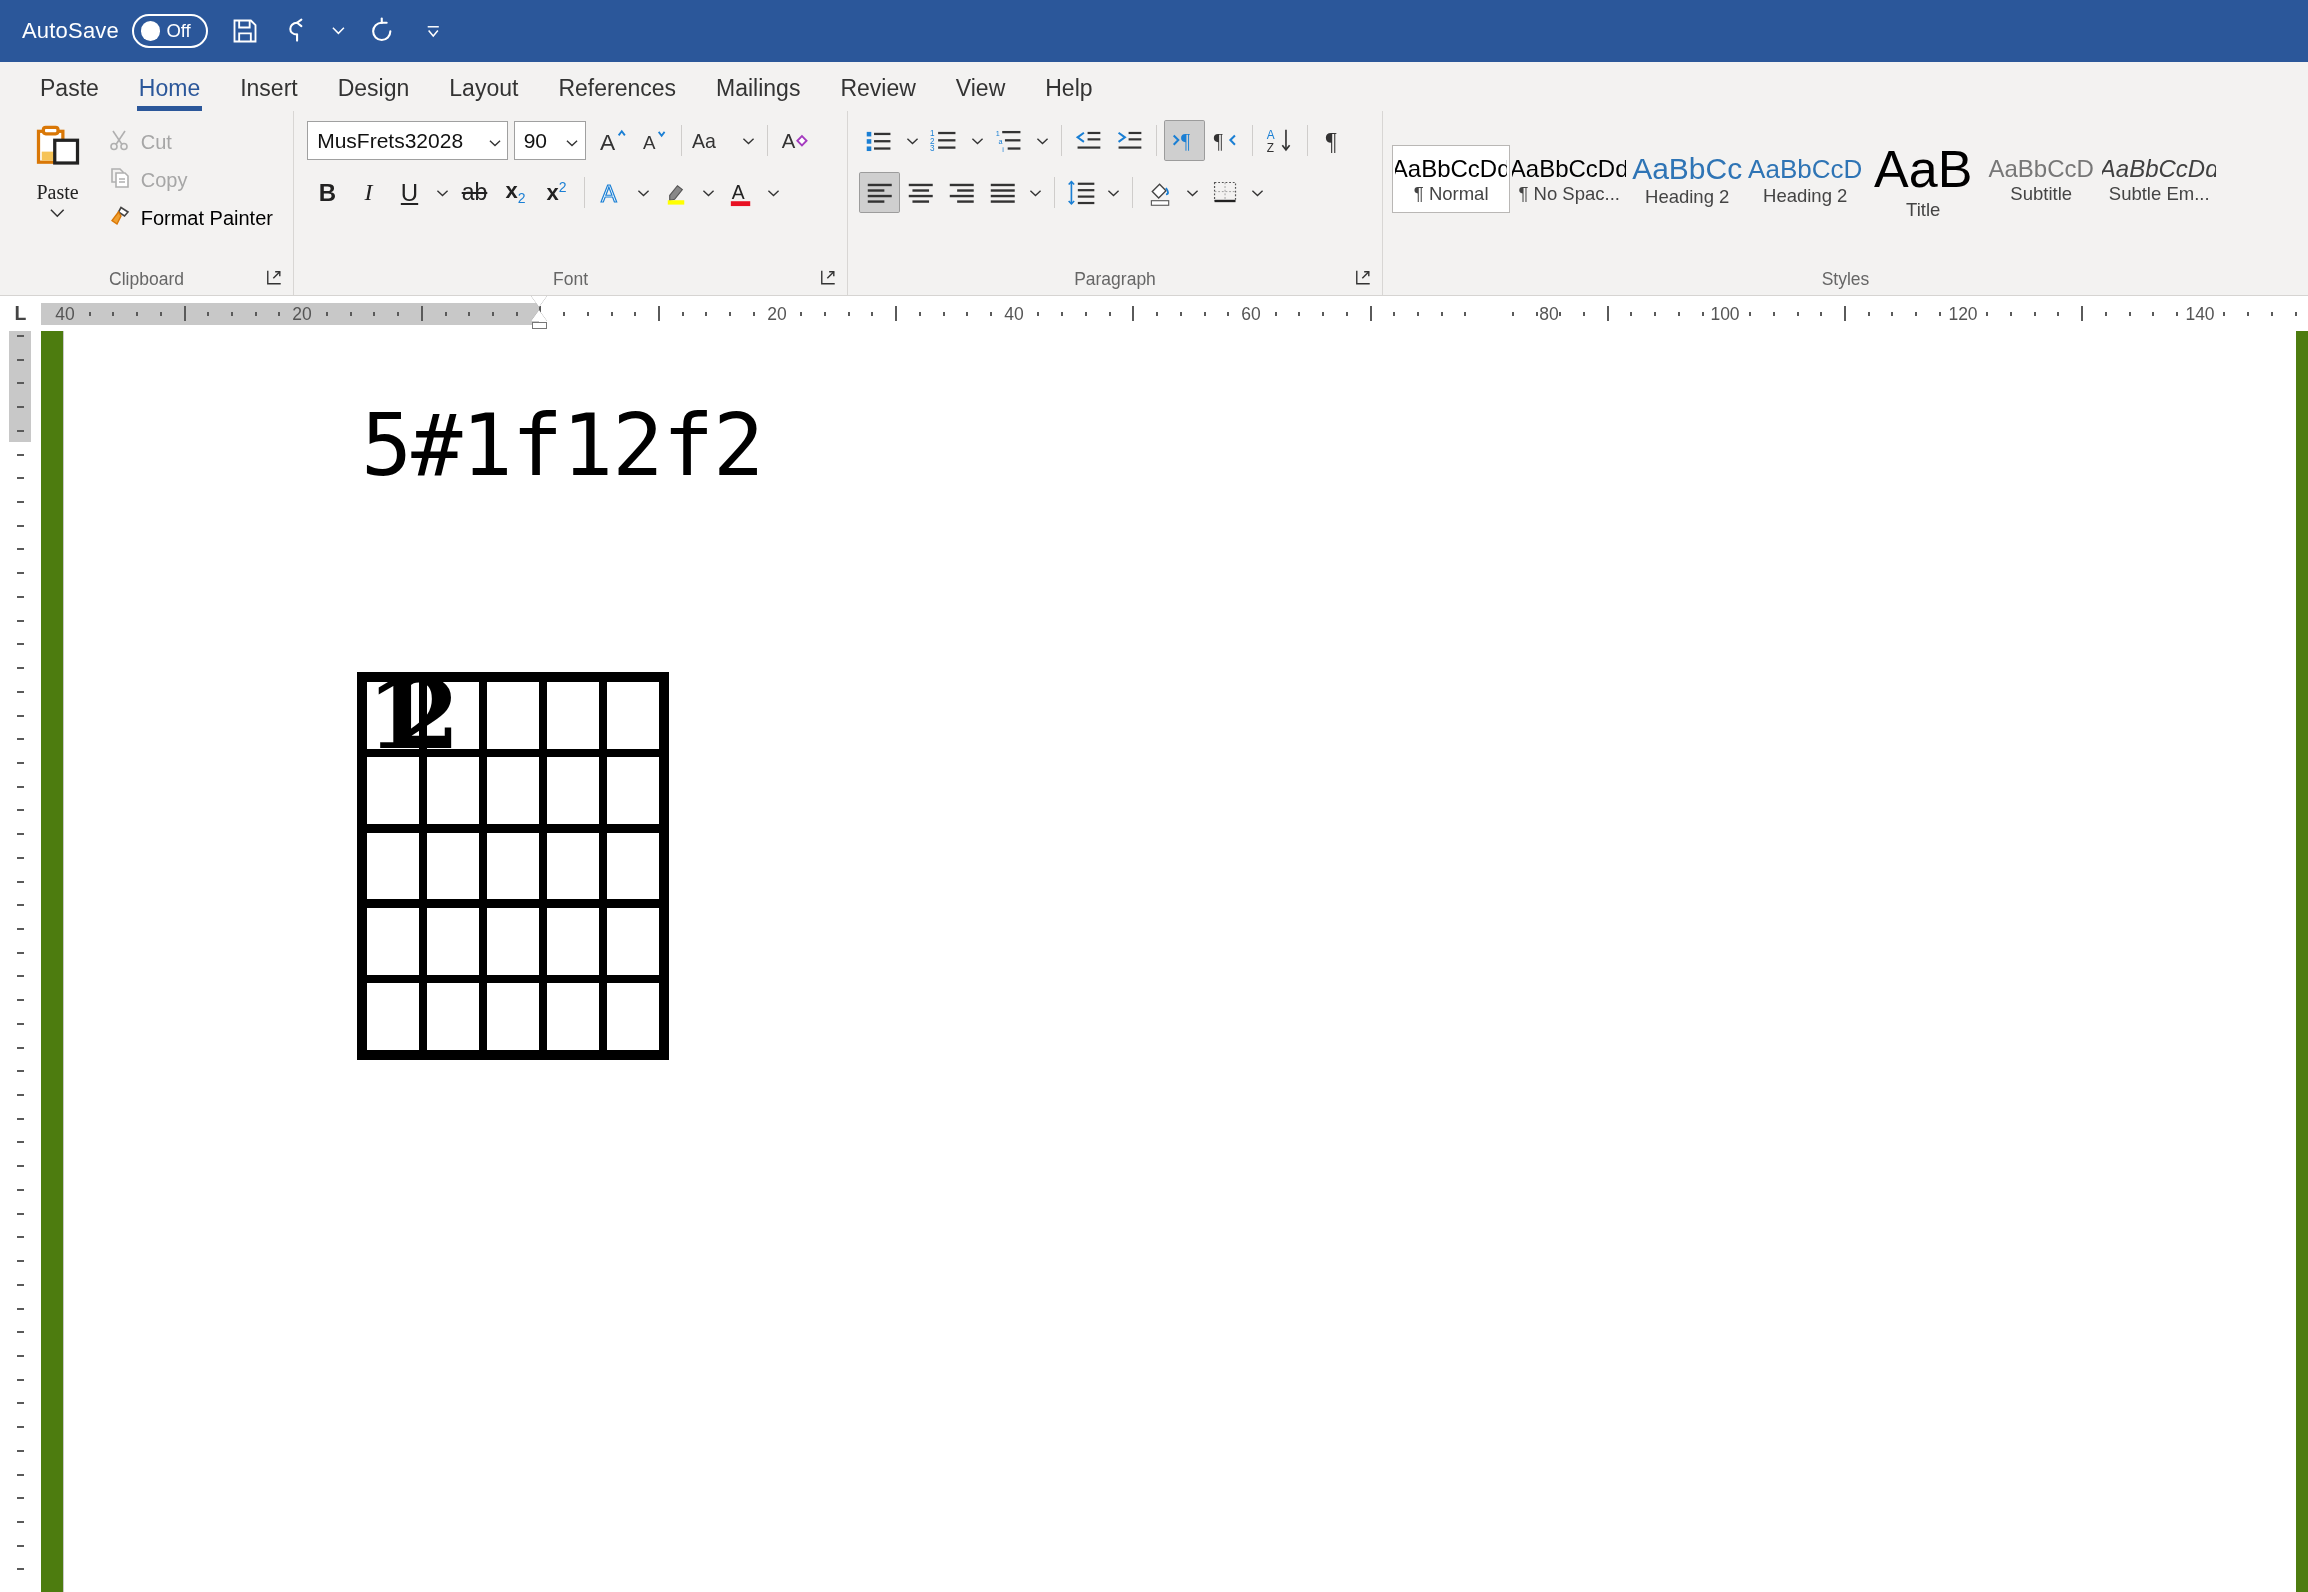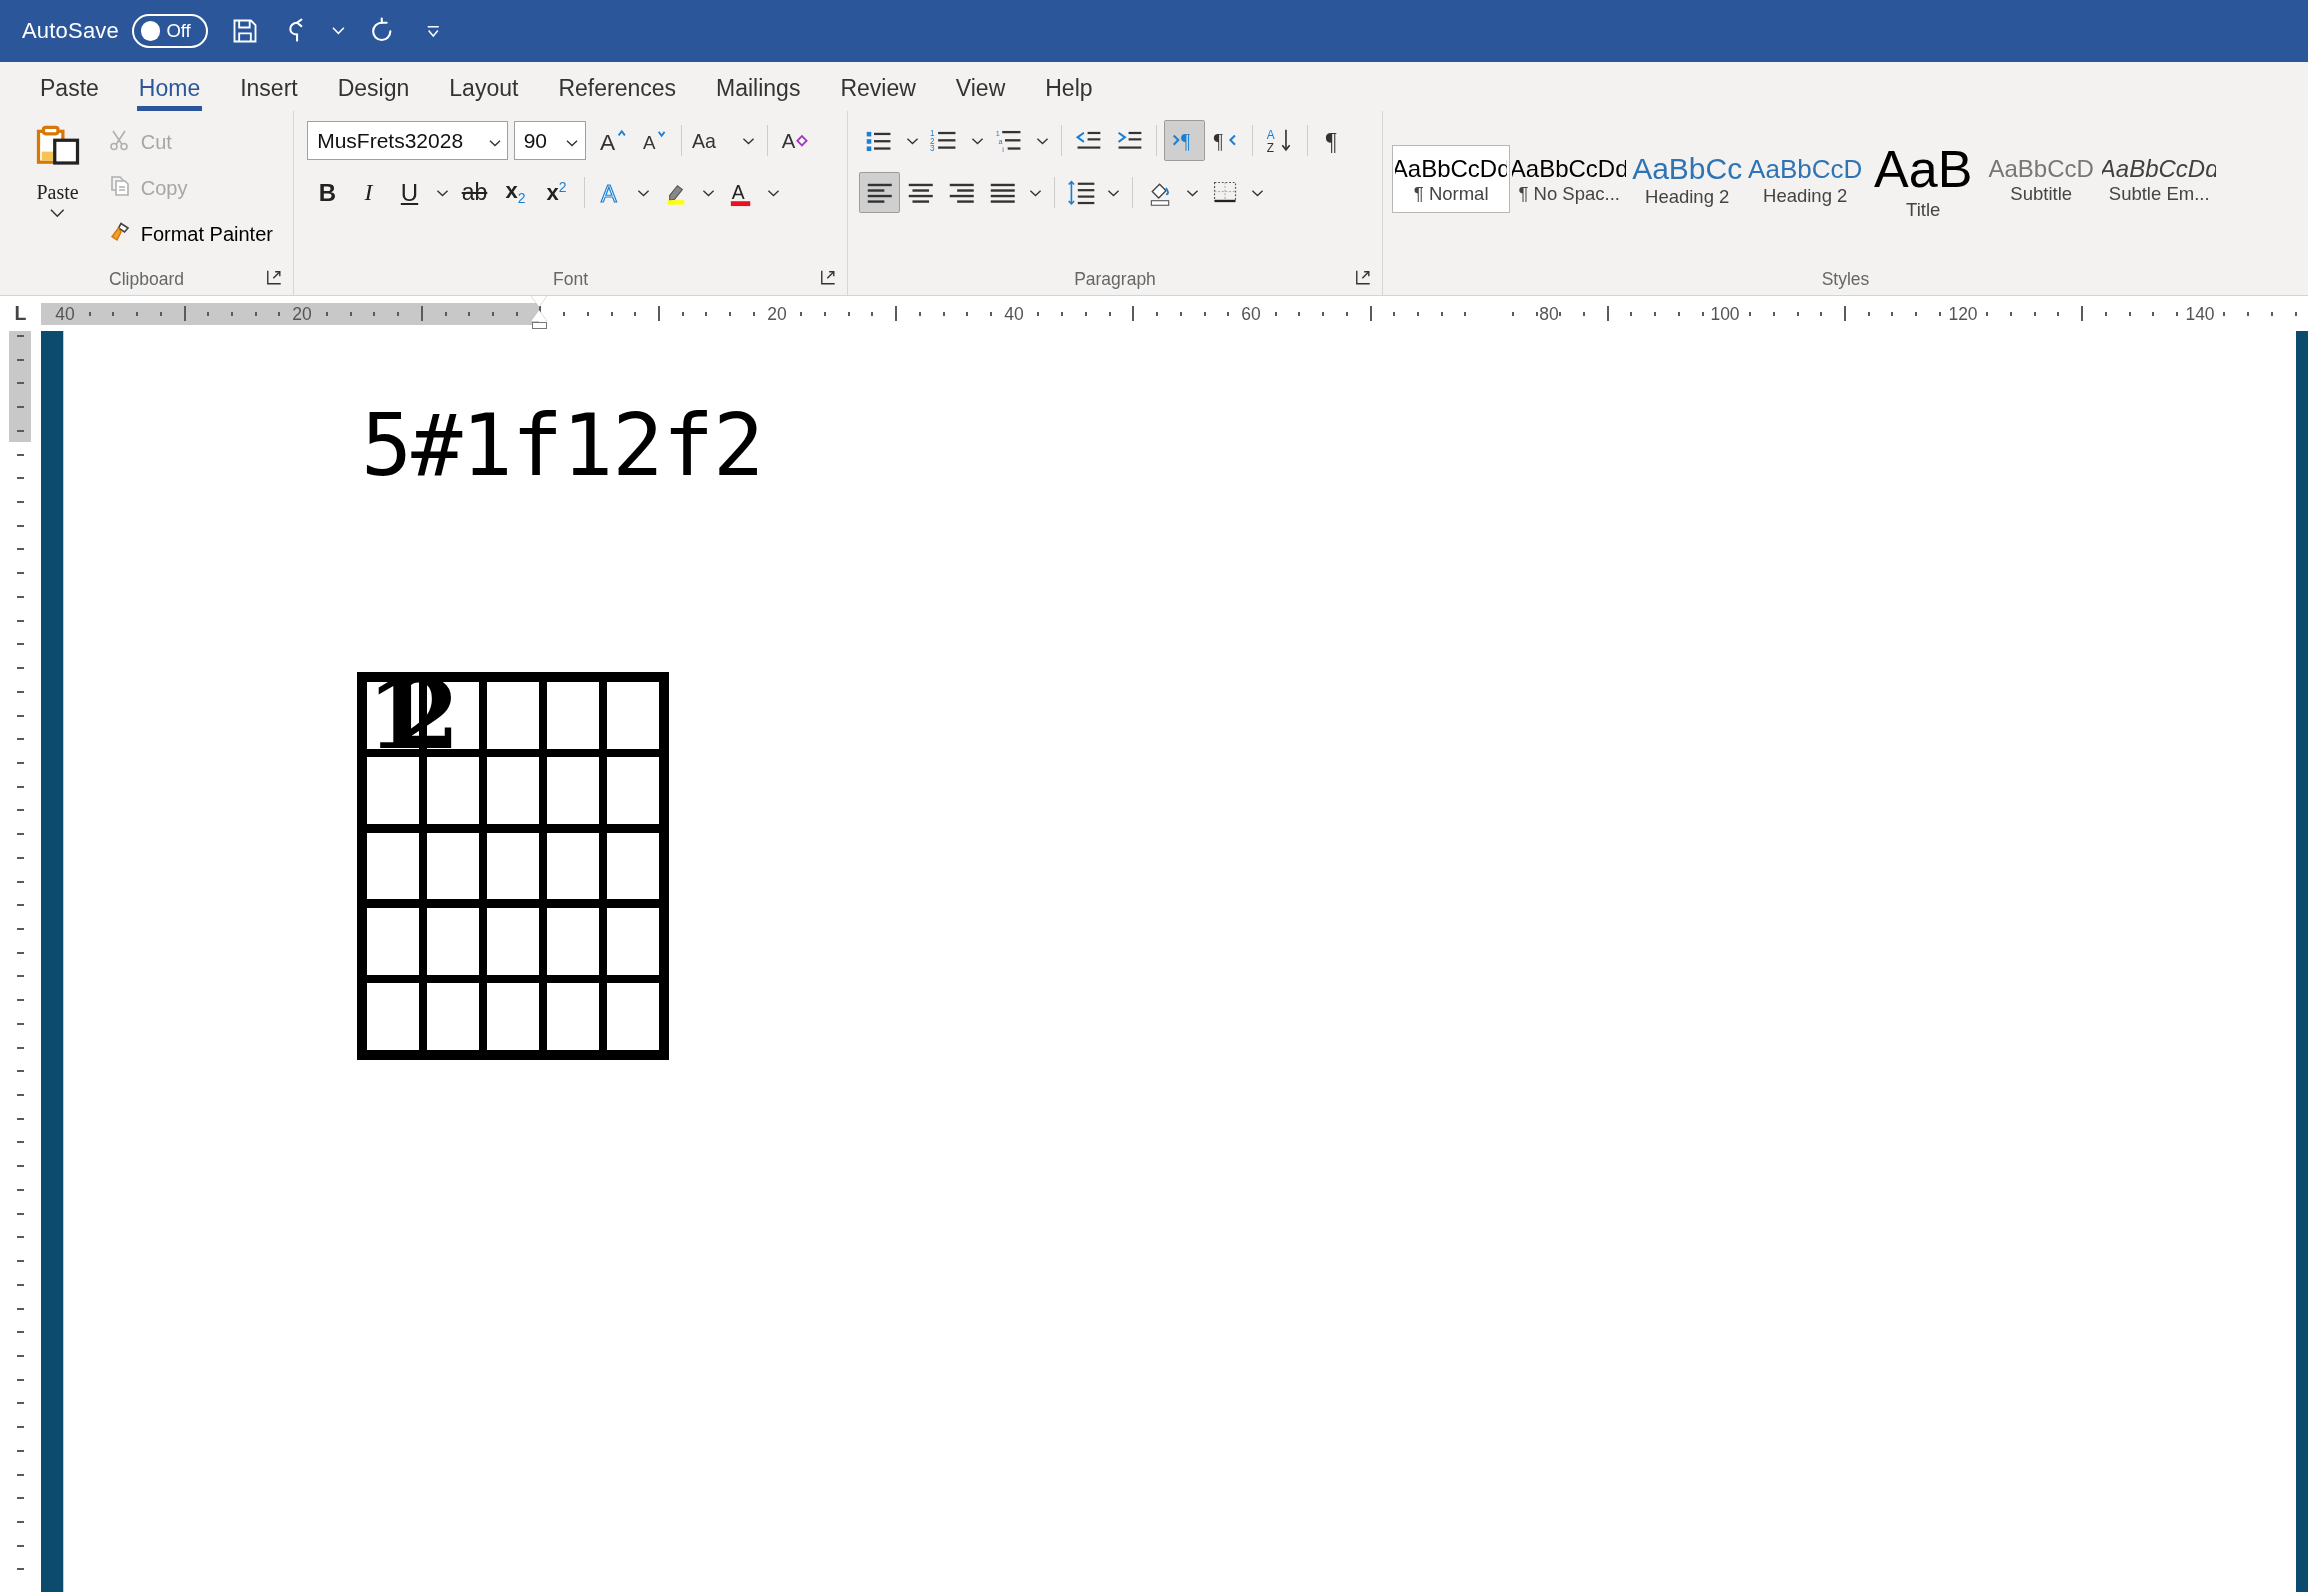--- a/index.html
+++ b/index.html
@@ -110,21 +110,21 @@
   
   .g-clipboard { width: 293px; padding-left: 13px; }
   .clip-row { display: flex; gap: 5.5px; }
   .paste-btn {
     width: 89px;
     display: flex; flex-direction: column; align-items: center;
     padding-top: 3.7px; cursor: pointer;
   }
   .paste-label { font-size: 20px; color: #222; margin-top: 1.8px; font-family: Liberation Serif, serif; }
   .paste-caret { margin-top: 1.8px; }
-  .clip-actions { display: flex; flex-direction: column; gap: 9px; padding-top: 3.7px; }
+  .clip-actions { display: flex; flex-direction: column; gap: 1px; padding-top: 3.7px; }
   .clip-item {
     display: flex; align-items: center; gap: 9.2px;
     font-size: 20px; height: 37px; padding-right: 7.4px;
     cursor: pointer;
   }
   .clip-item.disabled { color: #a6a6a6; cursor: default; }
   .clip-item .lbl { white-space: nowrap; }
 
   
   .g-font { width: 554px; padding-left: 13px; }
@@ -205,21 +205,21 @@
   .vruler {
     position: absolute; top: 35px; left: 0;
     width: 41px; bottom: 0;
     background: #fff;
   }
   .vr-margin { position: absolute; left: 9.2px; width: 22px; background: #C8C8C8; }
   .vr-tick { position: absolute; background: #5a5a5a; }
 
   .docscroll {
     position: absolute; top: 35px; left: 41px; right: 0; bottom: 0;
-    background: #0c4a6e;
+    background: #4d7c0f;
     overflow: hidden;
   }
   .page {
     position: absolute; top: 0; left: 22px;
     width: 2233px; height: 1384px;
     background: #fff;
     border-left: 0.9px solid #c9c9c9;
   }
   .doc-text {
     position: absolute;

